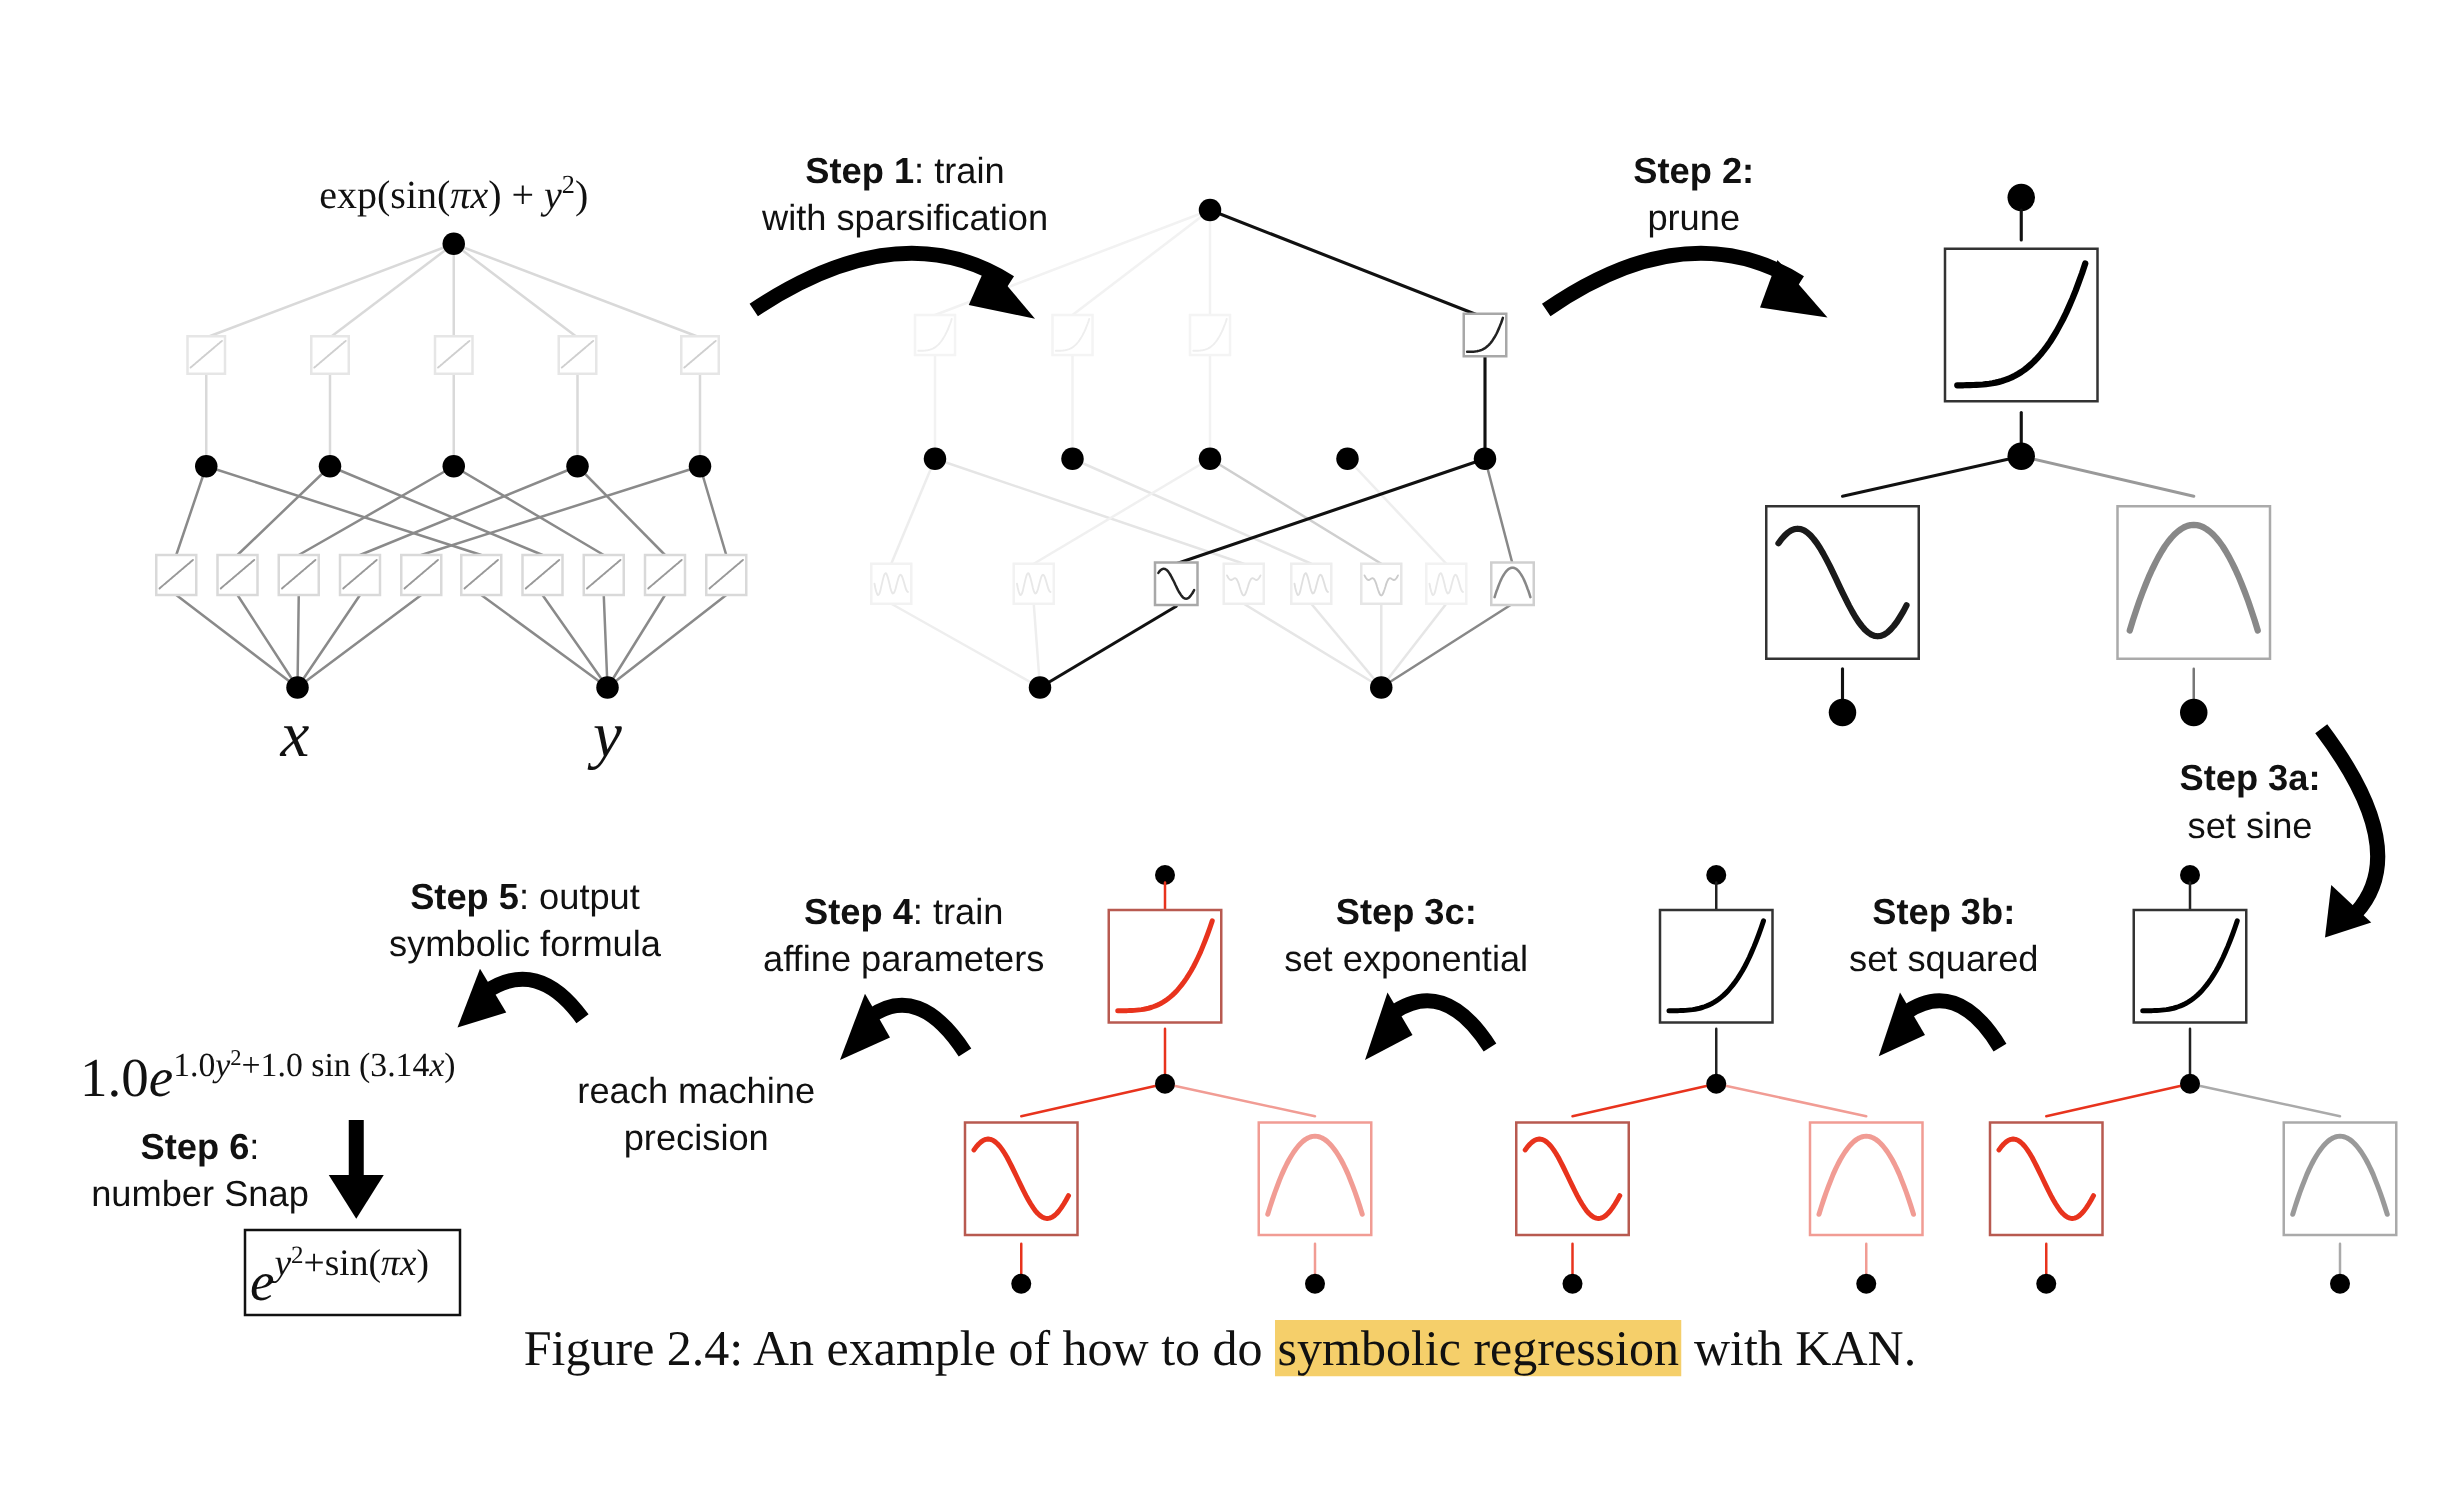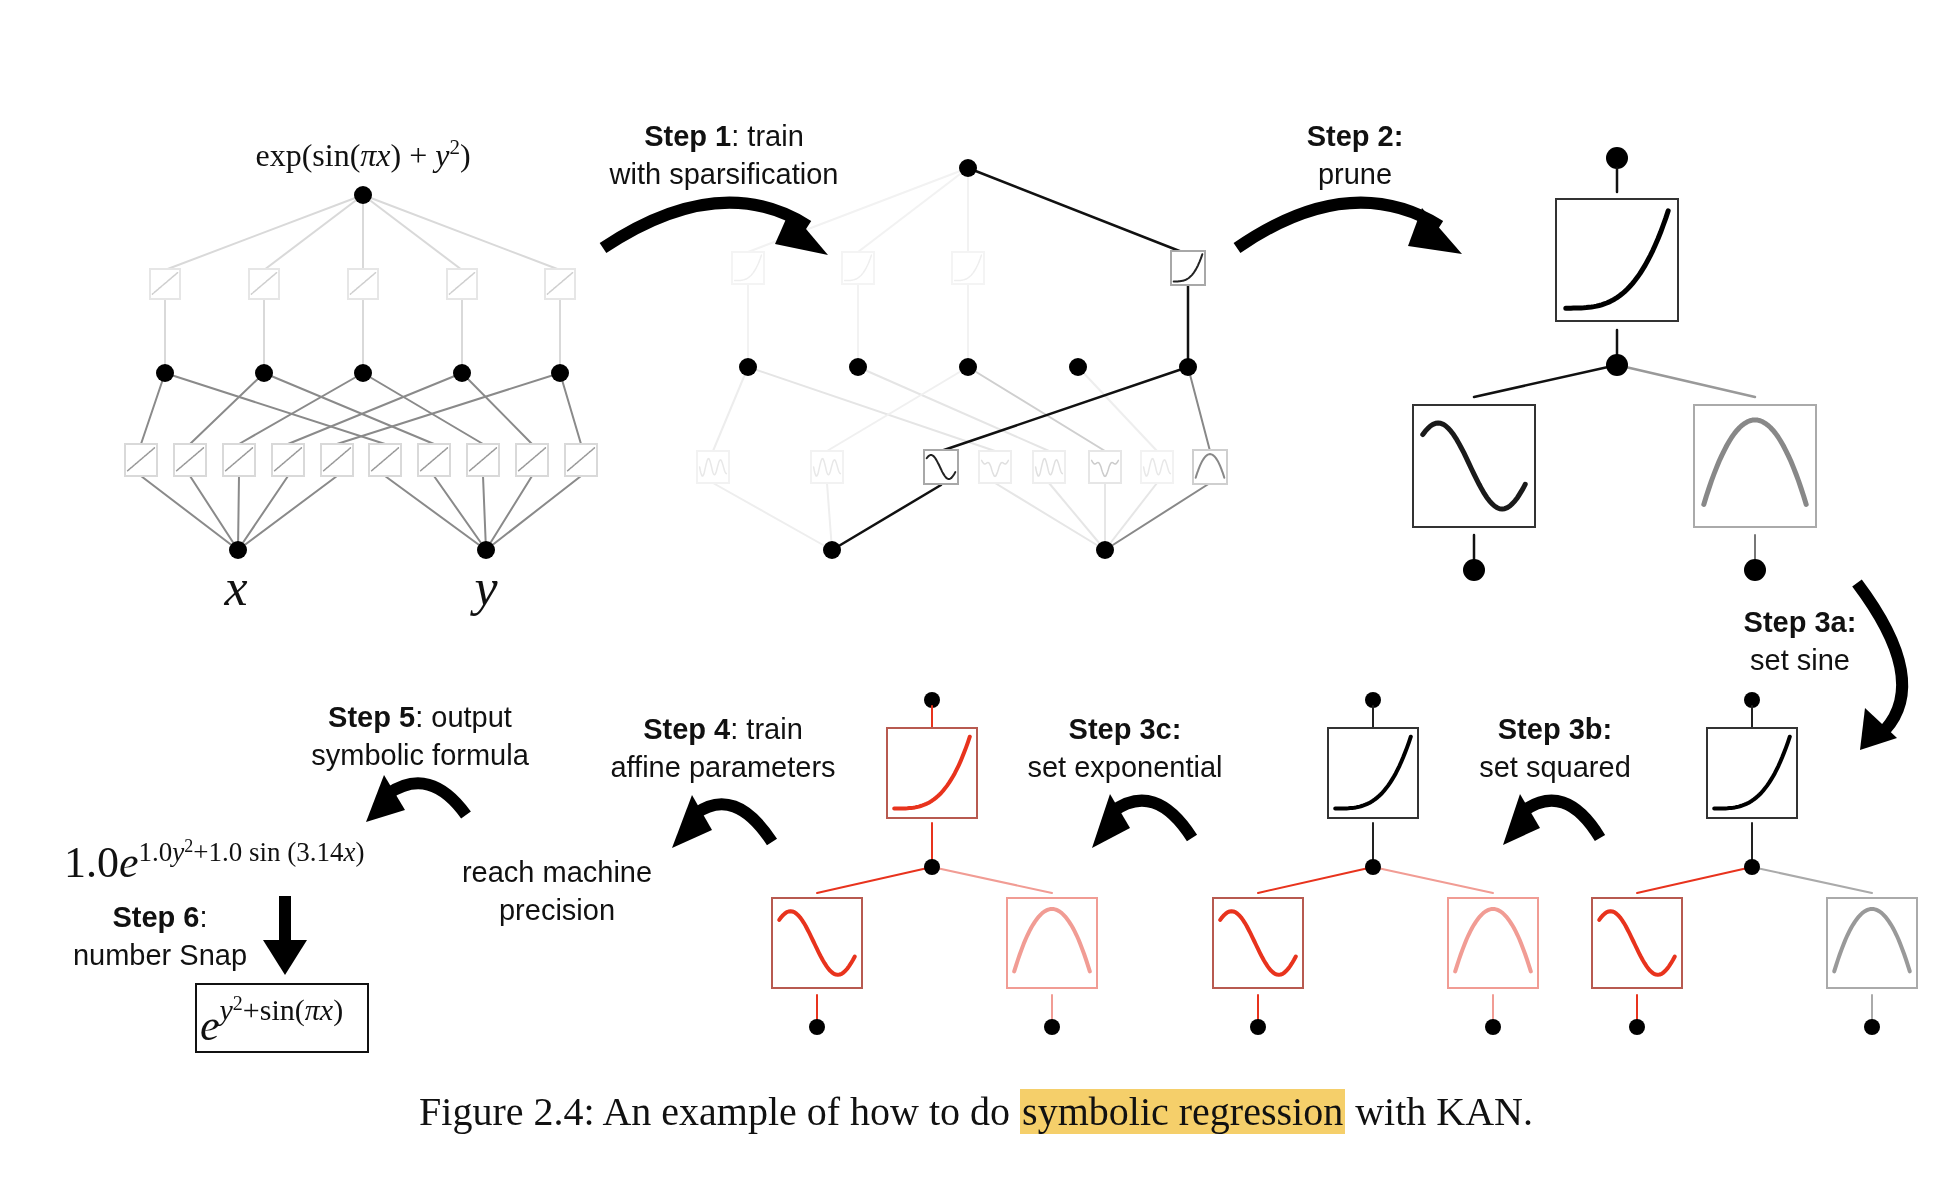--- a/index.html
+++ b/index.html
@@ -3,21 +3,21 @@
 <meta charset="utf-8">
 <style>
   html, body { margin: 0; padding: 0; background: #ffffff; }
   body { width: 1952px; height: 1192px; position: relative; overflow: hidden; }
   #canvas { position: absolute; left: 0; top: 0; width: 1952px; height: 1192px; }
   .step-label { font-family: "Liberation Sans", sans-serif; font-size: 29px; fill: #111; }
   .step-bold { font-weight: bold; }
   .math { font-family: "Liberation Serif", "DejaVu Serif", serif; fill: #111; }
   .math-it { font-style: italic; }
   .caption-wrap {
-    position: absolute; left: 0; top: 1088px; width: 1952px; text-align: center;
+    position: absolute; left: 0; top: 1055px; width: 1952px; text-align: center;
     font-family: "Liberation Serif", "DejaVu Serif", serif; font-size: 40px; color: #111;
   }
   .caption-hl { background: #f5cf6a; padding: 0 2px; }
 </style>
 </head>
 <body>
 
 <svg id="canvas" xmlns="http://www.w3.org/2000/svg" width="1952" height="1192" viewBox="0 0 1952 1192">
   <defs></defs>
 

